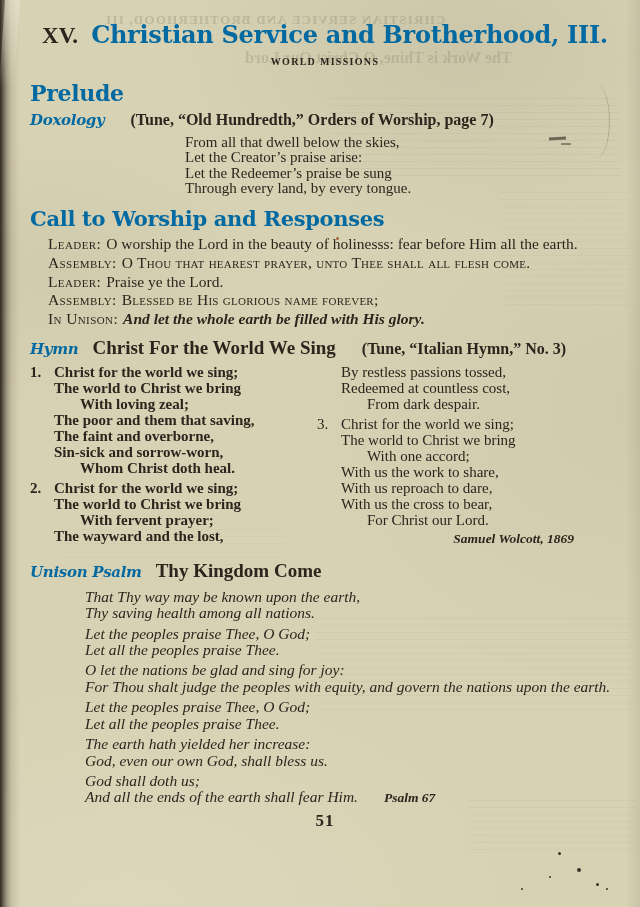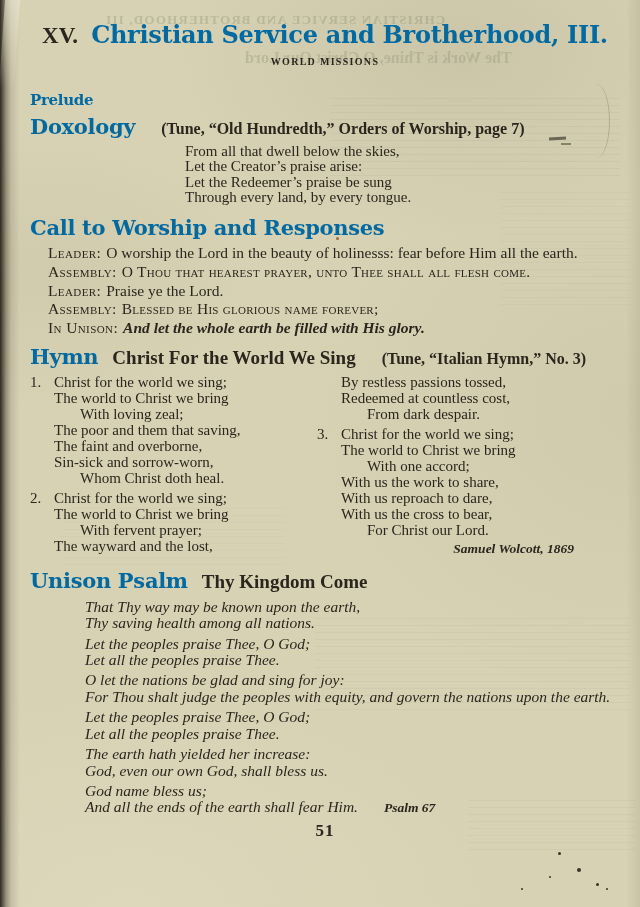--- a/index.html
+++ b/index.html
@@ -32,37 +32,37 @@
   .mark2{position:absolute;left:561px;top:143px;width:10px;height:2px;background:#55503f;opacity:.6;z-index:2;}
   .crease{position:absolute;left:583px;top:84px;width:26px;height:74px;z-index:2;opacity:.55;
     border-right:1.5px solid rgba(70,65,45,.45);border-radius:0 50% 50% 0/0 50% 50% 0;}
 
   .content{position:relative;z-index:5;box-sizing:border-box;padding:16px 20px 0 30px;}
   .bl{font-family:"DejaVu Serif",serif;font-weight:700;color:#0369a1;letter-spacing:-.3px;}
   .title-row{text-align:center;margin-top:4px;line-height:30px;}
   .title-num{font-weight:700;font-size:23px;margin-right:13px;}
   .title-bl{font-size:24px;}
   .subtitle{text-align:center;font-weight:700;font-size:10px;letter-spacing:1.3px;margin-top:3px;}
-  .h-prelude{font-size:15px;margin-top:21px;line-height:24px;}
+  .h-prelude{font-size:22px;margin-top:14px;line-height:24px;}
   .doxo-row{margin-top:3px;line-height:24px;}
-  .h-inline{font-size:21px;}
+  .h-inline{font-size:15px;font-style:italic;}
   .tune{font-size:16px;font-weight:700;margin-left:26px;}
   .doxo-lines{margin:3px 0 0 155px;}
   .dline{font-size:15px;line-height:15.3px;}
   .h-call{font-size:21px;margin-top:10px;line-height:25px;}
   .responses{margin-top:5px;}
   .resp{font-size:15.5px;line-height:16.2px;margin:0 0 2.5px 18px;padding-left:32px;text-indent:-32px;max-width:562px;}
   .speaker{font-variant:small-caps;letter-spacing:.4px;margin-right:5px;}
   .resp.smallcaps .rtext{font-variant:small-caps;letter-spacing:.25px;}
   .resp.italic .rtext{font-style:italic;font-weight:700;}
   .hymn-head{margin-top:9px;line-height:24px;}
   .h-title{font-weight:700;font-size:19px;margin-left:14px;}
   .hymn-cols{display:flex;margin-top:4px;}
   .hymn-col{font-size:15px;line-height:15.9px;box-sizing:border-box;}
-  .col1{flex:0 0 287px;padding-left:24px;}
+  .col1{flex:0 0 287px;padding-left:24px;font-weight:bold;}
   .col2{flex:1;padding-left:24px;}
   .vnum{display:inline-block;width:24px;margin-left:-24px;}
   .hline.ind{padding-left:26px;}
   .hline.gap{margin-top:4.5px;}
   .hymn-attr{text-align:right;font-style:italic;font-weight:700;font-size:13.5px;margin:2px 46px 0 0;}
   .psalm-head{margin-top:11px;line-height:25px;}
   .psalm{margin:4px 0 0 55px;font-style:italic;font-size:15.5px;}
   .stanza{margin-bottom:4.5px;}
   .pline{line-height:16.2px;padding-left:30px;text-indent:-30px;max-width:548px;}
   .psalm-attr{font-weight:700;font-size:13.5px;margin-left:26px;}
@@ -172,21 +172,21 @@
         </div>
         <div class="stanza">
           <div class="pline">Let the peoples praise Thee, O God;</div>
           <div class="pline">Let all the peoples praise Thee.</div>
         </div>
         <div class="stanza">
           <div class="pline">The earth hath yielded her increase:</div>
           <div class="pline">God, even our own God, shall bless us.</div>
         </div>
         <div class="stanza">
-          <div class="pline">God name bless us;</div>
+          <div class="pline">God shall doth us;</div>
           <div class="pline">And all the ends of the earth shall fear Him.<span class="psalm-attr">Psalm 67</span></div>
         </div>
       </div>
 
     <div class="page-num">51</div>
   </div>
 
   <div class="gutter"></div>
   <div class="tear"></div>
 </div>

